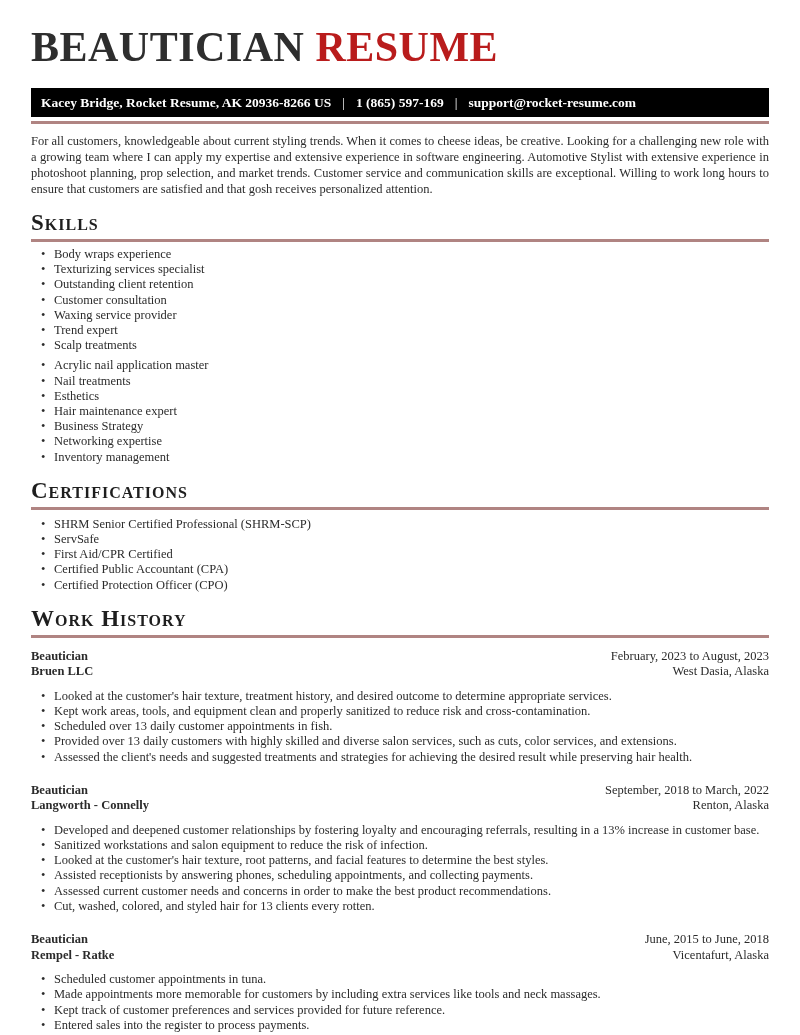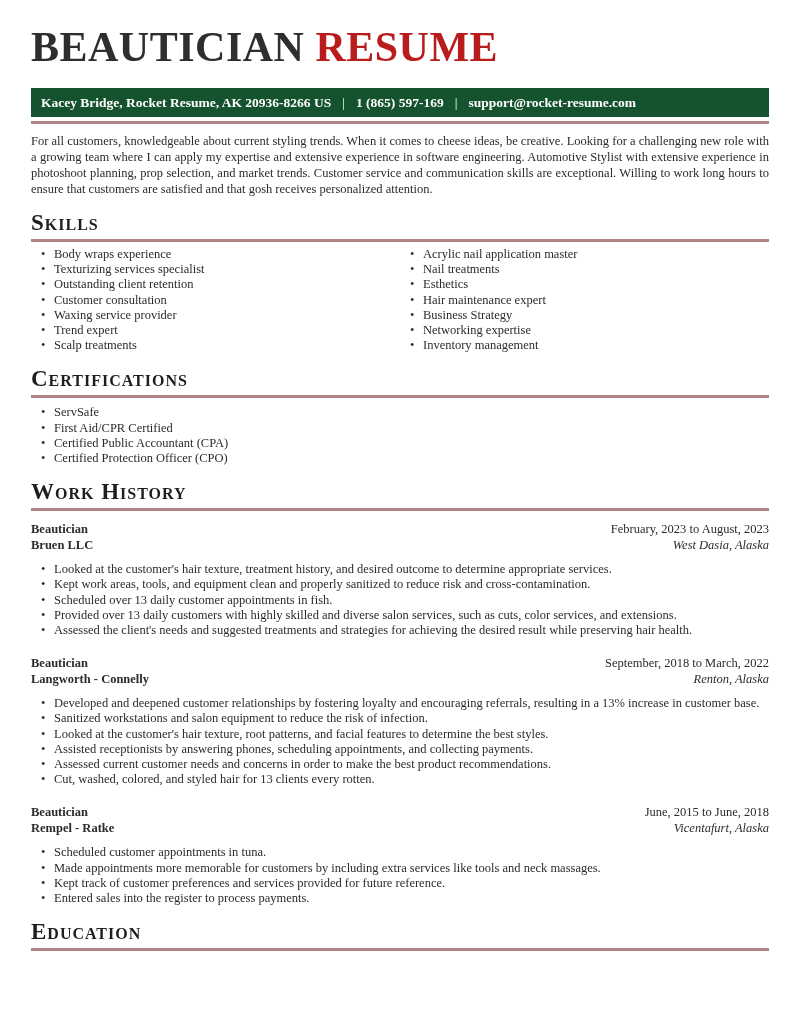--- a/index.html
+++ b/index.html
@@ -22,21 +22,21 @@
     font-weight: 700;
     letter-spacing: 0.5px;
     color: #2e2e2e;
     white-space: nowrap;
   }
   .doc-title .accent { color: #b91c1c; }
 
   
   .contact-bar {
     margin-top: 16px;
-    background: #14532d;
+    background: #000000;
     color: #ffffff;
     font-weight: 700;
     font-size: 13.5px;
     line-height: 29px;
     height: 29px;
     padding-left: 10px;
     white-space: nowrap;
   }
   .contact-bar .sep { margin: 0 11px; font-weight: 400; }
 
@@ -79,35 +79,35 @@
     line-height: 15.2px;
   }
   ul.bullets li::before {
     content: "\2022";
     position: absolute;
     left: 10px;
     top: 0;
   }
 
   
-  .skills-cols { display: flex; }
+  .skills-cols { display: flex; flex-direction: column; }
   .skills-cols .col { width: 50%; }
 
   
   .job { margin-top: 18px; }
   .job.first { margin-top: 11px; }
   .row {
     display: flex;
     justify-content: space-between;
     font-size: 12.5px;
     line-height: 15.5px;
   }
   .row .left-bold { font-weight: 700; }
   .row .right-plain { font-weight: 400; text-align: right; }
-  .row .right-italic { font-style: italic; }
+  .row .right-italic { }
   .job ul.bullets { margin-top: 9px; }
 </style>
 </head>
 <body>
 
 <div class="page">
 
   <h1 class="doc-title"><span>BEAUTICIAN </span><span class="accent">RESUME</span></h1>
 
   <div class="contact-bar"><span>Kacey Bridge, Rocket Resume, AK 20936-8266 US</span><span class="sep">|</span><span>1 (865) 597-169</span><span class="sep">|</span><span>support@rocket-resume.com</span></div>
@@ -138,20 +138,21 @@
         <li>Business Strategy</li>
         <li>Networking expertise</li>
         <li>Inventory management</li>
       </ul>
     </div>
   </div>
 
   <h2 class="section-heading">Certifications</h2>
   <div class="rule"></div>
   <ul class="bullets" style="margin-top:7px">
+    <li>SHRM Senior Certified Professional (SHRM-SCP)</li>
     <li>ServSafe</li>
     <li>First Aid/CPR Certified</li>
     <li>Certified Public Accountant (CPA)</li>
     <li>Certified Protection Officer (CPO)</li>
   </ul>
 
   <h2 class="section-heading">Work History</h2>
   <div class="rule"></div>
 
   <div class="job first">

